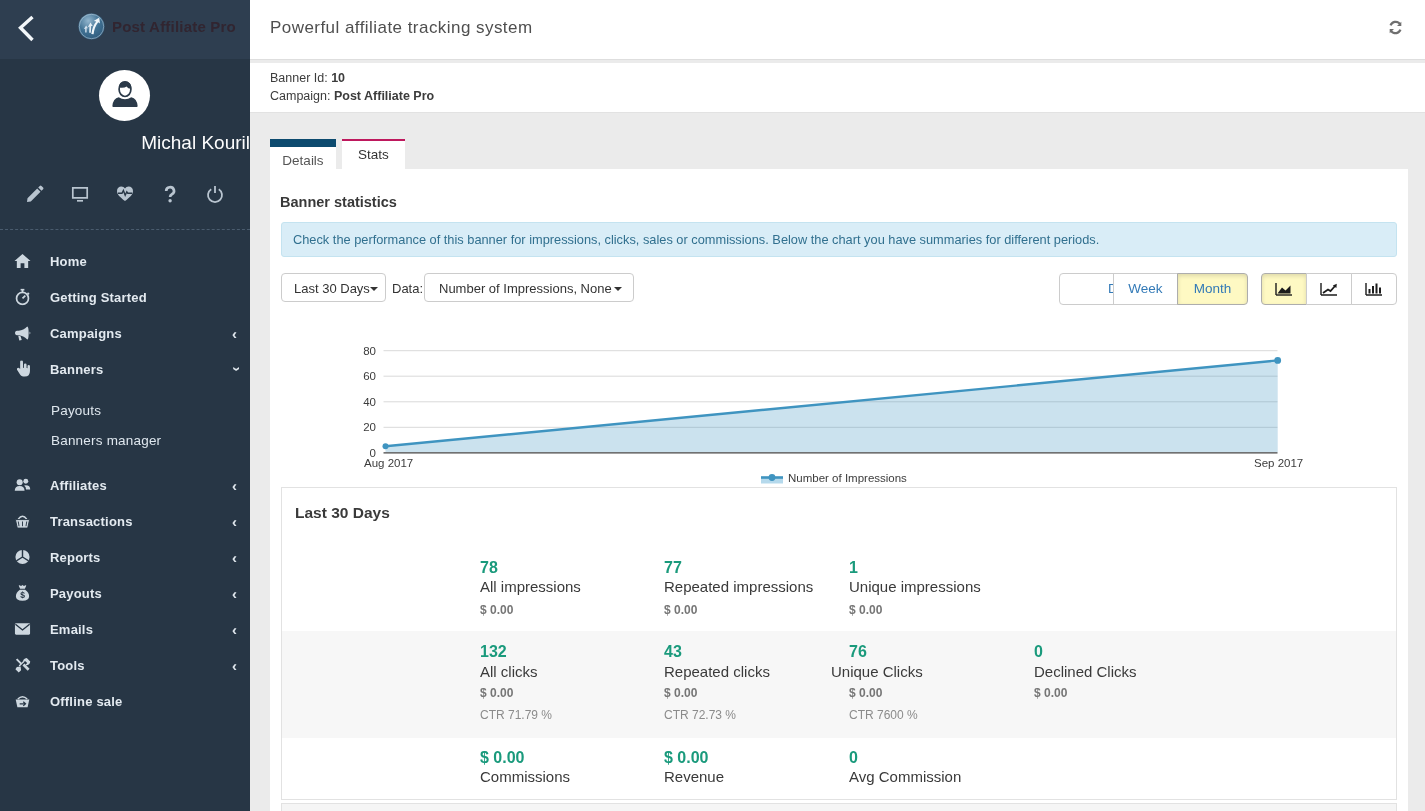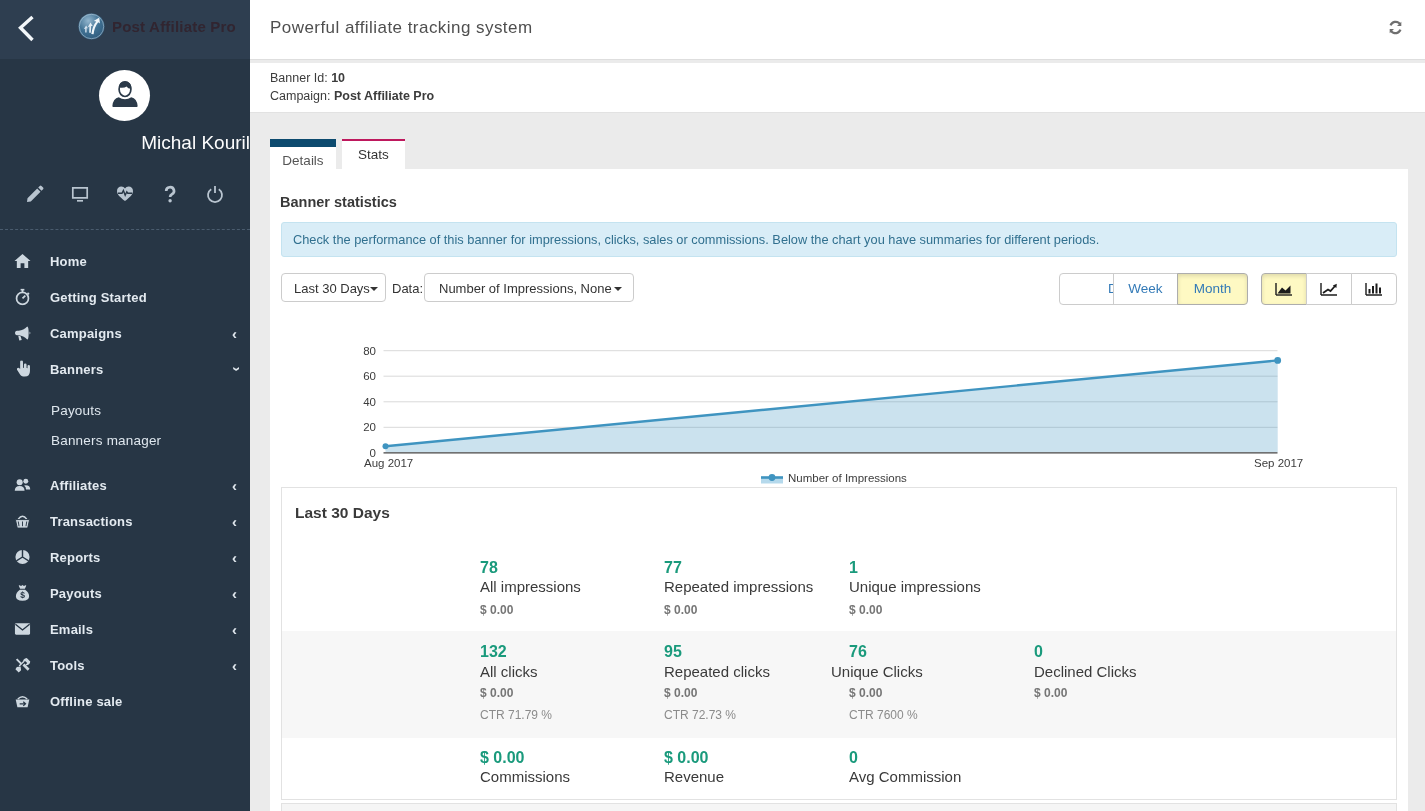--- a/index.html
+++ b/index.html
@@ -297,21 +297,21 @@
 <div class="slbl" style="left:664px;top:578px;text-align:center;">Repeated impressions</div>
 <div class="susd" style="left:664px;top:603px;">$ 0.00</div>
 <div class="num" style="left:849px;top:559px;">1</div>
 <div class="slbl" style="left:849px;top:578px;">Unique impressions</div>
 <div class="susd" style="left:849px;top:603px;">$ 0.00</div>
 
 <div class="num" style="left:480px;top:643px;">132</div>
 <div class="slbl" style="left:480px;top:663px;">All clicks</div>
 <div class="susd" style="left:480px;top:686px;">$ 0.00</div>
 <div class="sctr" style="left:480px;top:708px;">CTR 71.79 %</div>
-<div class="num" style="left:664px;top:643px;">95</div>
+<div class="num" style="left:664px;top:643px;">43</div>
 <div class="slbl" style="left:664px;top:663px;">Repeated clicks</div>
 <div class="susd" style="left:664px;top:686px;">$ 0.00</div>
 <div class="sctr" style="left:664px;top:708px;">CTR 72.73 %</div>
 <div class="num" style="left:849px;top:643px;">76</div>
 <div class="slbl" style="left:831px;top:663px;">Unique Clicks</div>
 <div class="susd" style="left:849px;top:686px;">$ 0.00</div>
 <div class="sctr" style="left:849px;top:708px;">CTR 7600 %</div>
 <div class="num" style="left:1034px;top:643px;">0</div>
 <div class="slbl" style="left:1034px;top:663px;">Declined Clicks</div>
 <div class="susd" style="left:1034px;top:686px;">$ 0.00</div>

